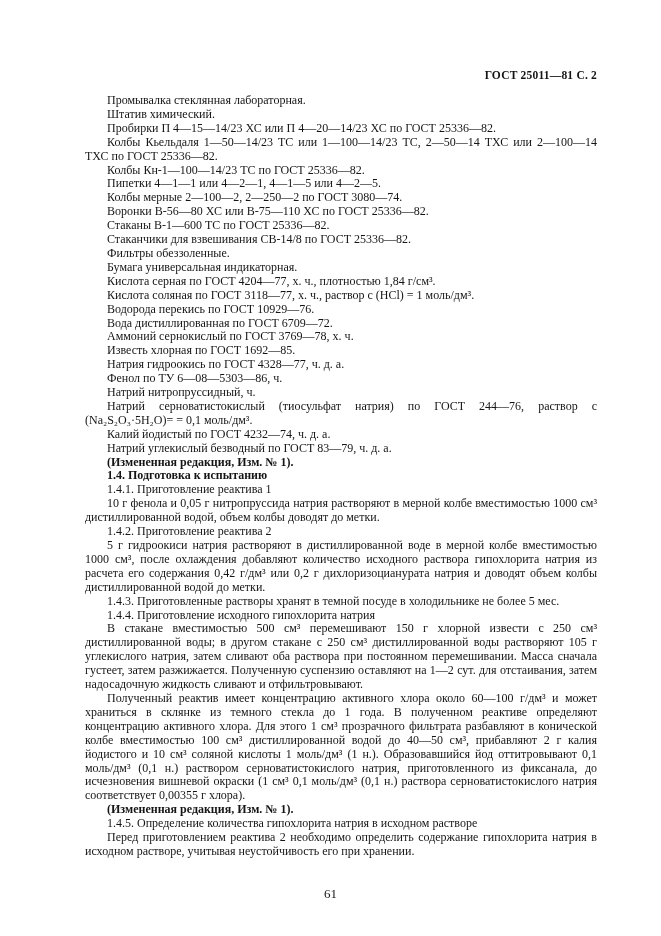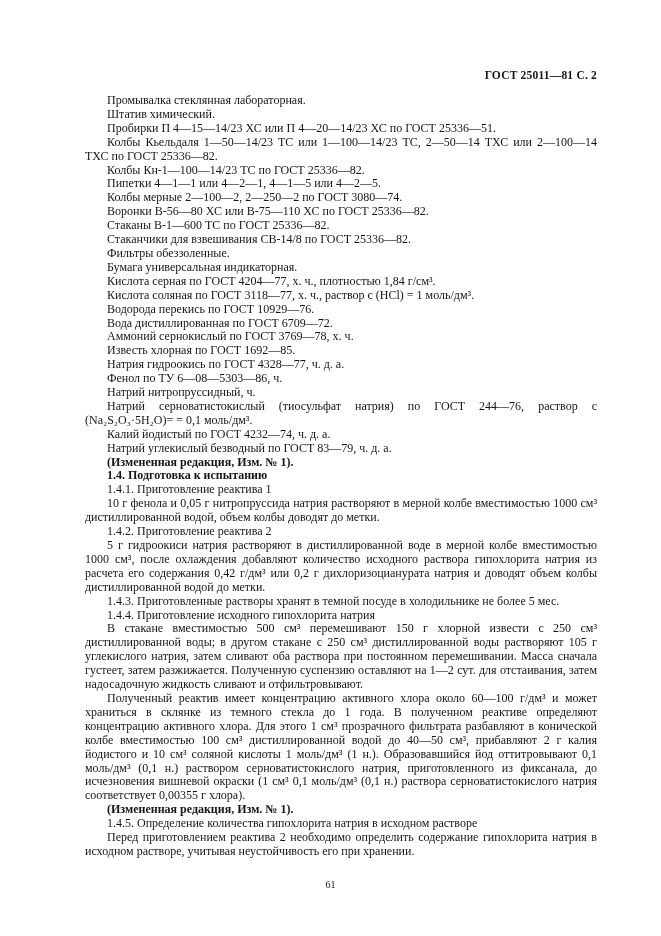--- a/index.html
+++ b/index.html
@@ -38,37 +38,37 @@
     margin: 0;
     padding: 0;
     text-indent: 22px;
   }
   .content p.bold {
     font-weight: bold;
     font-family: Liberation Serif, serif;
   }
   .footer {
     position: absolute;
-    bottom: 46px;
+    bottom: 34px;
     left: 0;
     width: 100%;
     text-align: center;
-    font-size: 10px;
+    font-size: 13px;
   }
 </style>
 </head>
 <body>
 
 <div class="page">
   <div class="header">ГОСТ 25011—81 С. 2</div>
 
   <div class="content">
       <p>Промывалка стеклянная лабораторная.</p>
       <p>Штатив химический.</p>
-      <p>Пробирки П 4—15—14/23 ХС или П 4—20—14/23 ХС по ГОСТ 25336—51.</p>
+      <p>Пробирки П 4—15—14/23 ХС или П 4—20—14/23 ХС по ГОСТ 25336—82.</p>
       <p>Колбы Кьельдаля 1—50—14/23 ТС или 1—100—14/23 ТС, 2—50—14 ТХС или 2—100—14 ТХС по ГОСТ 25336—82.</p>
       <p>Колбы Кн-1—100—14/23 ТС по ГОСТ 25336—82.</p>
       <p>Пипетки 4—1—1 или 4—2—1, 4—1—5 или 4—2—5.</p>
       <p>Колбы мерные 2—100—2, 2—250—2 по ГОСТ 3080—74.</p>
       <p>Воронки В-56—80 ХС или В-75—110 ХС по ГОСТ 25336—82.</p>
       <p>Стаканы В-1—600 ТС по ГОСТ 25336—82.</p>
       <p>Стаканчики для взвешивания СВ-14/8 по ГОСТ 25336—82.</p>
       <p>Фильтры обеззоленные.</p>
       <p>Бумага универсальная индикаторная.</p>
       <p>Кислота серная по ГОСТ 4204—77, х. ч., плотностью 1,84 г/см³.</p>

